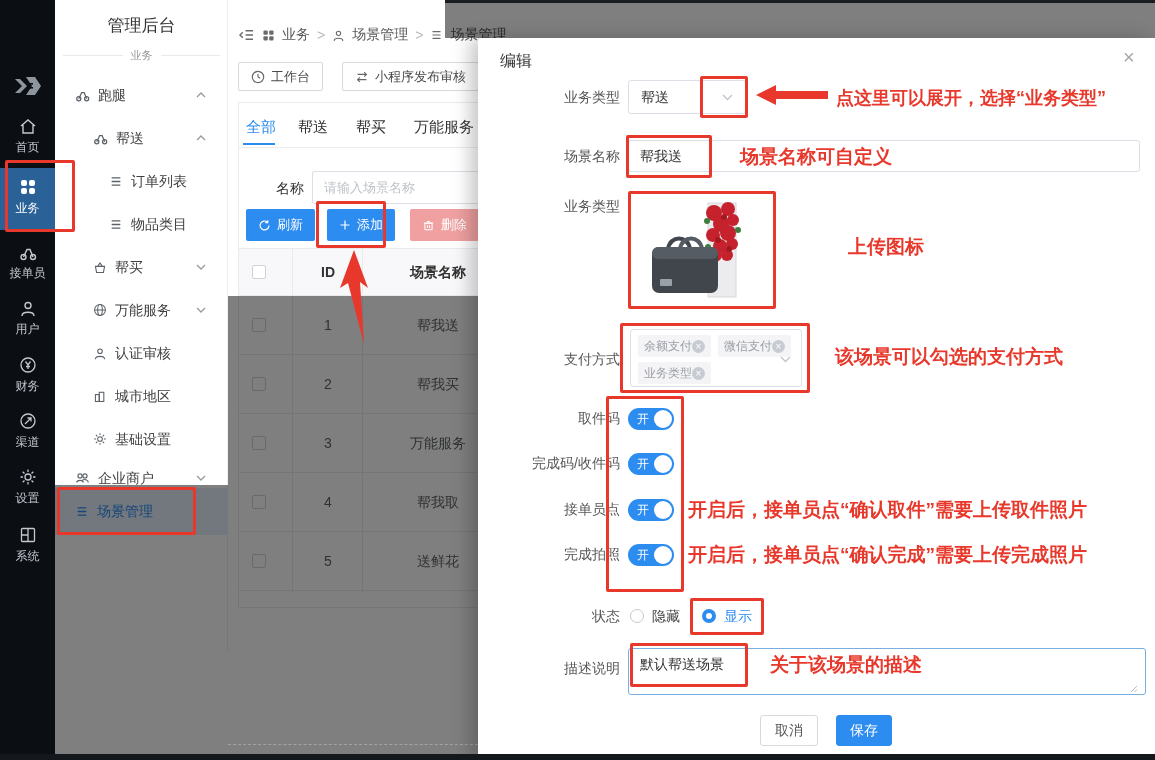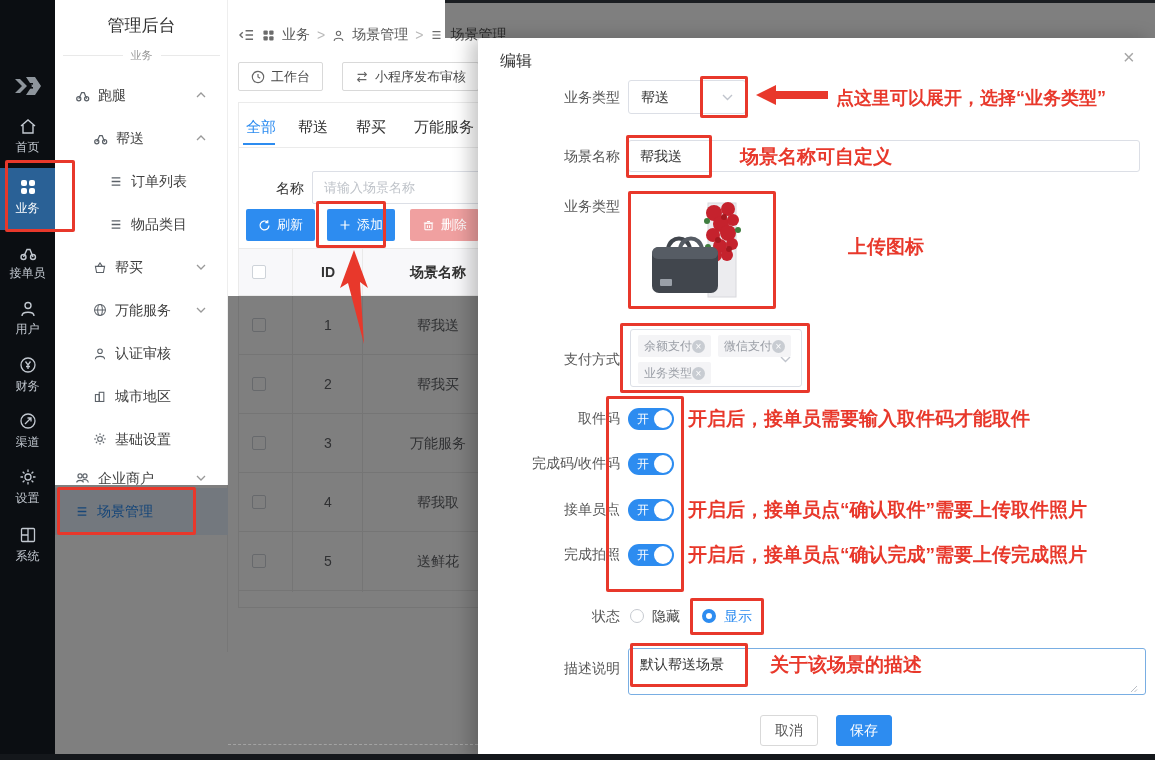--- a/index.html
+++ b/index.html
@@ -445,27 +445,27 @@
       </div>
     <div class="tag" style="left:240px;top:297px">
         <span>微信支付</span>
         <span class="x">×</span>
       </div>
     <div class="tag" style="left:160px;top:324px">
         <span>业务类型</span>
         <span class="x">×</span>
       </div>
     <div class="rbox" style="left:142px;top:285px;width:190px;height:70px"></div>
+    <span class="ann" style="left:357px;top:306px">该场景可以勾选的支付方式</span>
 
     <span class="m-label" style="top:372px">取件码</span>
     <div class="toggle" style="top:370px">
         <span class="txt">开</span>
         <span class="knob"></span>
       </div>
-    <span class="ann" style="left:210px;top:368px">开启后，接单员需要输入取件码才能取件</span>
 
     <span class="m-label" style="top:417px">完成码/收件码</span>
     <div class="toggle" style="top:415px">
         <span class="txt">开</span>
         <span class="knob"></span>
       </div>
 
     <span class="m-label" style="top:463px">接单员点</span>
     <div class="toggle" style="top:461px">
         <span class="txt">开</span>

